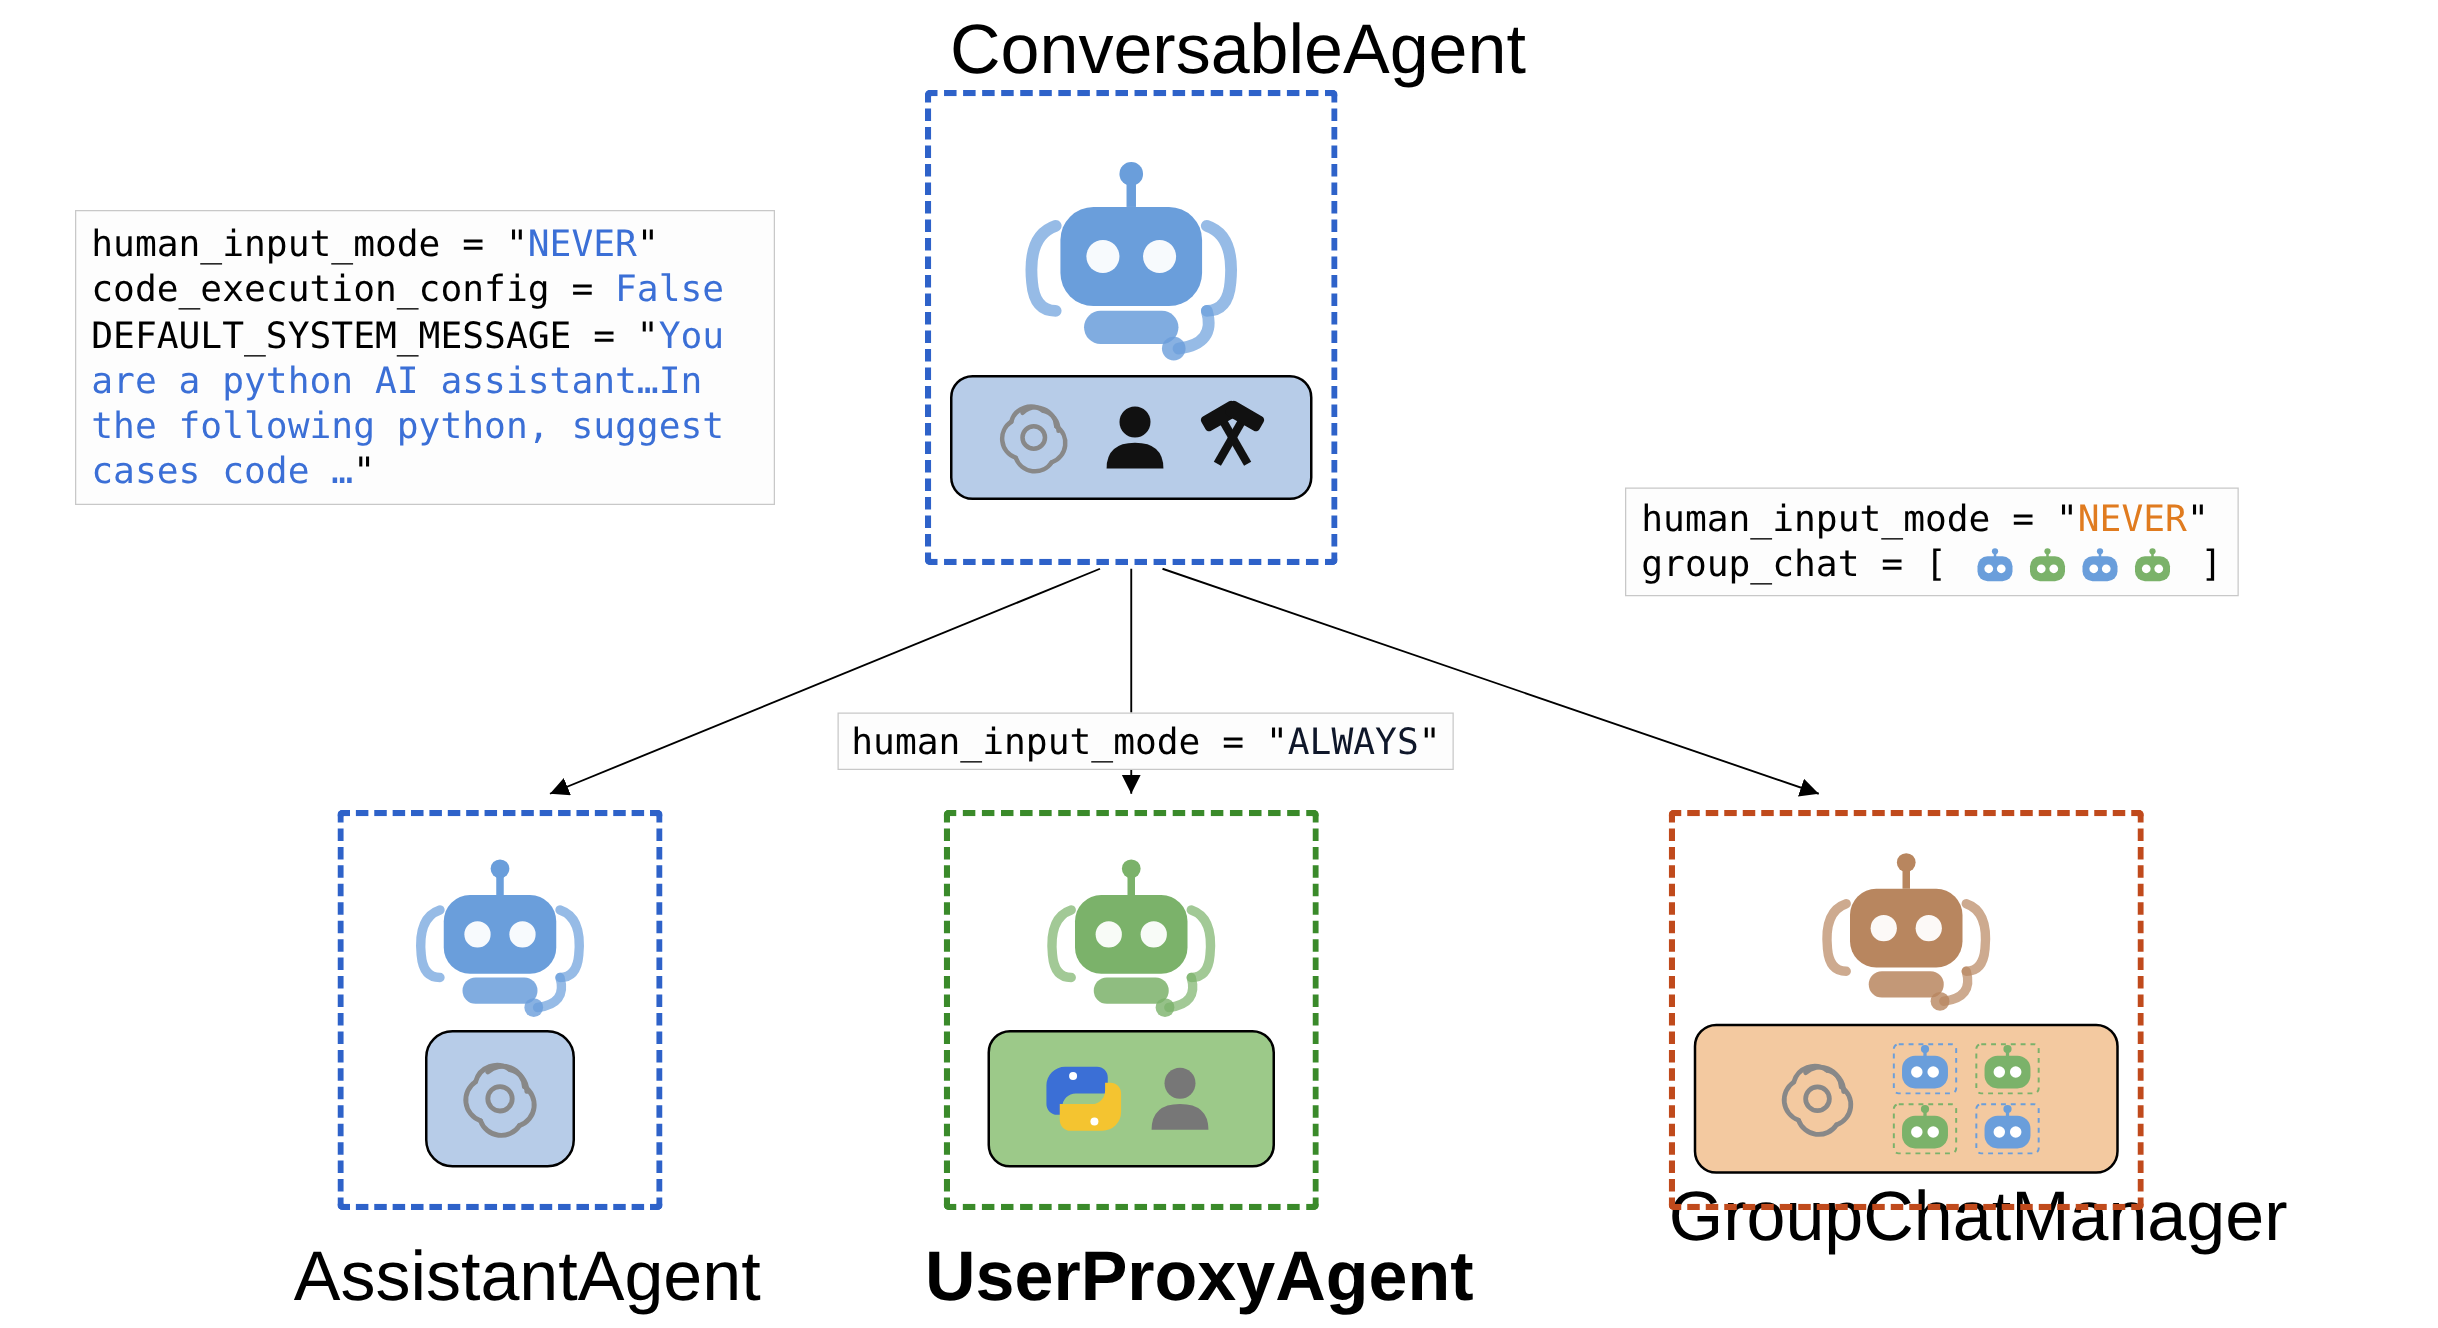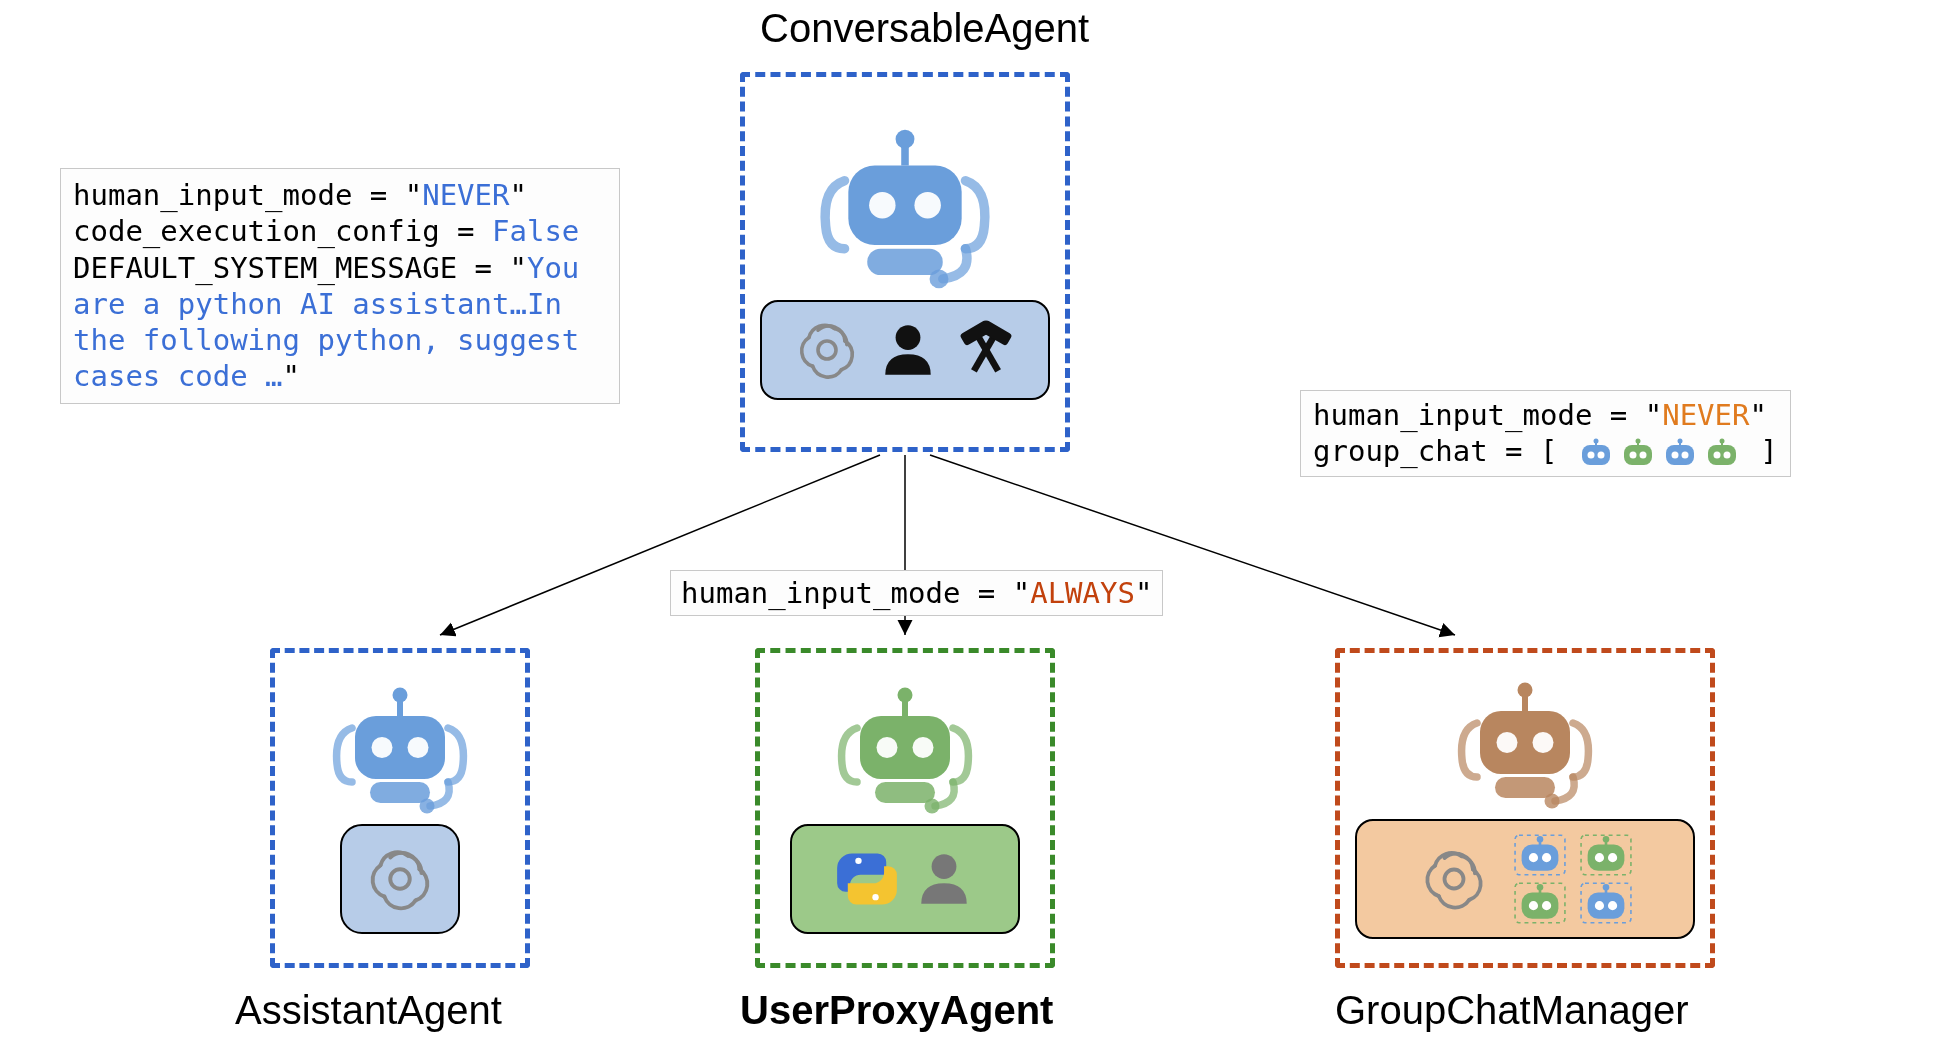--- a/index.html
+++ b/index.html
@@ -6,21 +6,21 @@
   body {
     width: 1950px;
     height: 1062px;
     background: #fff;
     font-family: "Helvetica Neue", Arial, sans-serif;
     position: relative;
     overflow: hidden;
   }
   .title {
     position: absolute;
-    font-size: 40px;
+    font-size: 56px;
     font-weight: 400;
     color: #000;
     text-align: center;
     white-space: nowrap;
   }
   .agent-box {
     position: absolute;
     border: 5px dashed;
     border-radius: 4px;
     display: flex;
@@ -44,35 +44,35 @@
     background: #fdfdfd;
     border: 1px solid #c8c8c8;
     font-family: "Menlo", "Consolas", monospace;
     font-size: 29px;
     line-height: 1.25;
     padding: 8px 12px;
     color: #000;
     white-space: pre;
   }
   .k-blue { color: #3b6fd6; }
-  .k-green { color: #c2410c; margin-top: 21px; }
+  .k-green { color: #0f172a; margin-top: 21px; }
   .k-orange { color: #e07b1f; }
   .mini-robot {
     display: inline-flex;
     vertical-align: middle;
   }
   .svg-arrow { position: absolute; }
 </style>
 </head>
 <body>
 
 <div class="title" style="left:760px; top:6px;">ConversableAgent</div>
 <div class="title" style="left:235px; top:988px;">AssistantAgent</div>
 <div class="title" style="left:740px; top:988px;font-weight:bold;">UserProxyAgent</div>
-<div class="title" style="left:1335px; top:988px;">GroupChatManager</div>
+<div class="title" style="left:1335px; top:940px;">GroupChatManager</div>
 
 <svg width="0" height="0" style="position:absolute">
   <defs>
     <g id="robot-base">
 
       <circle cx="50" cy="8" r="5" fill="currentColor"></circle>
       <rect x="48" y="12" width="4" height="10" fill="currentColor"></rect>
 
       <rect x="20" y="22" width="60" height="42" rx="14" fill="currentColor"></rect>
 

